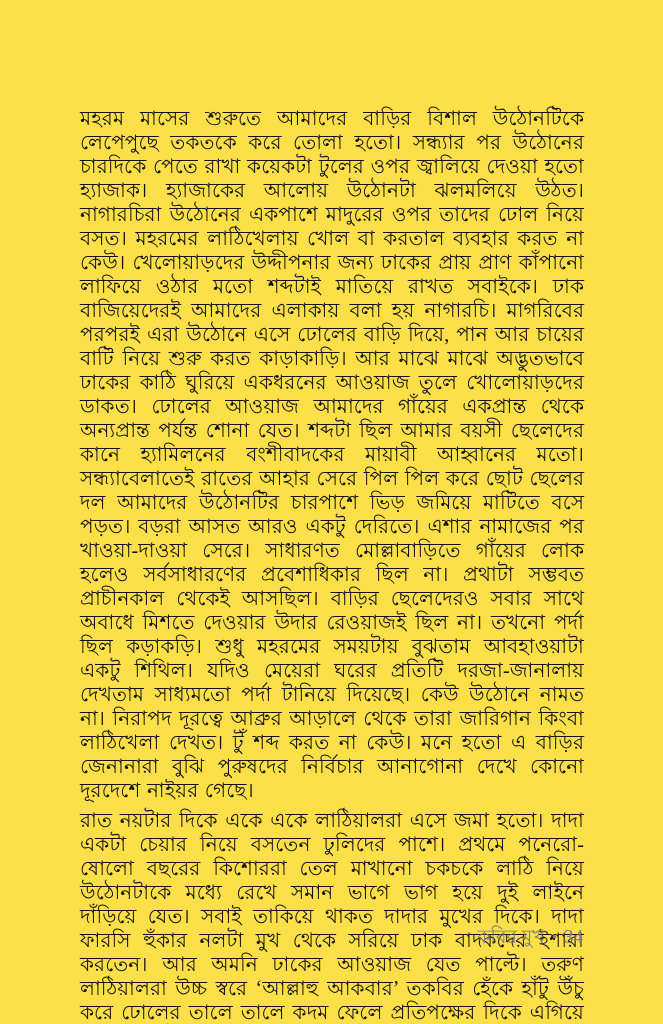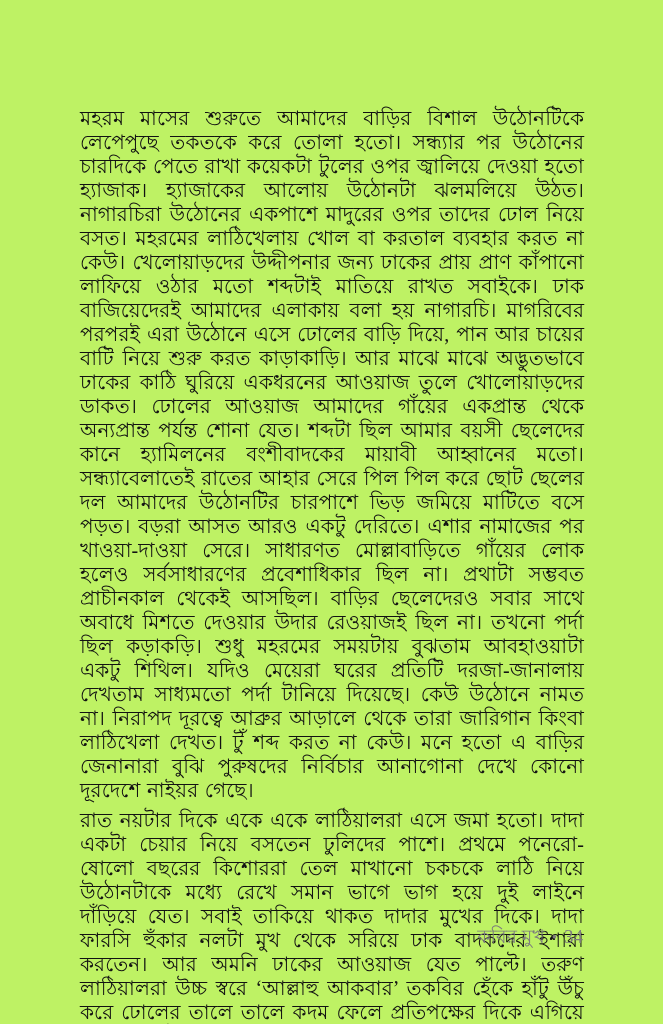--- a/index.html
+++ b/index.html
@@ -5,21 +5,21 @@
   html, body {
     margin: 0;
     padding: 0;
     background: #e8e8e8;
   }
   .page {
     position: relative;
     width: 663px;
     height: 1024px;
     margin: 0 auto;
-    background: #bef264;
+    background: #fde047;
     box-sizing: border-box;
     overflow: hidden;
     font-family: "Liberation Serif", "DejaVu Serif", serif;
     color: #121212;
   }
   .text-block {
     position: absolute;
     top: 106px;
     left: 80px;
     width: 504px;

